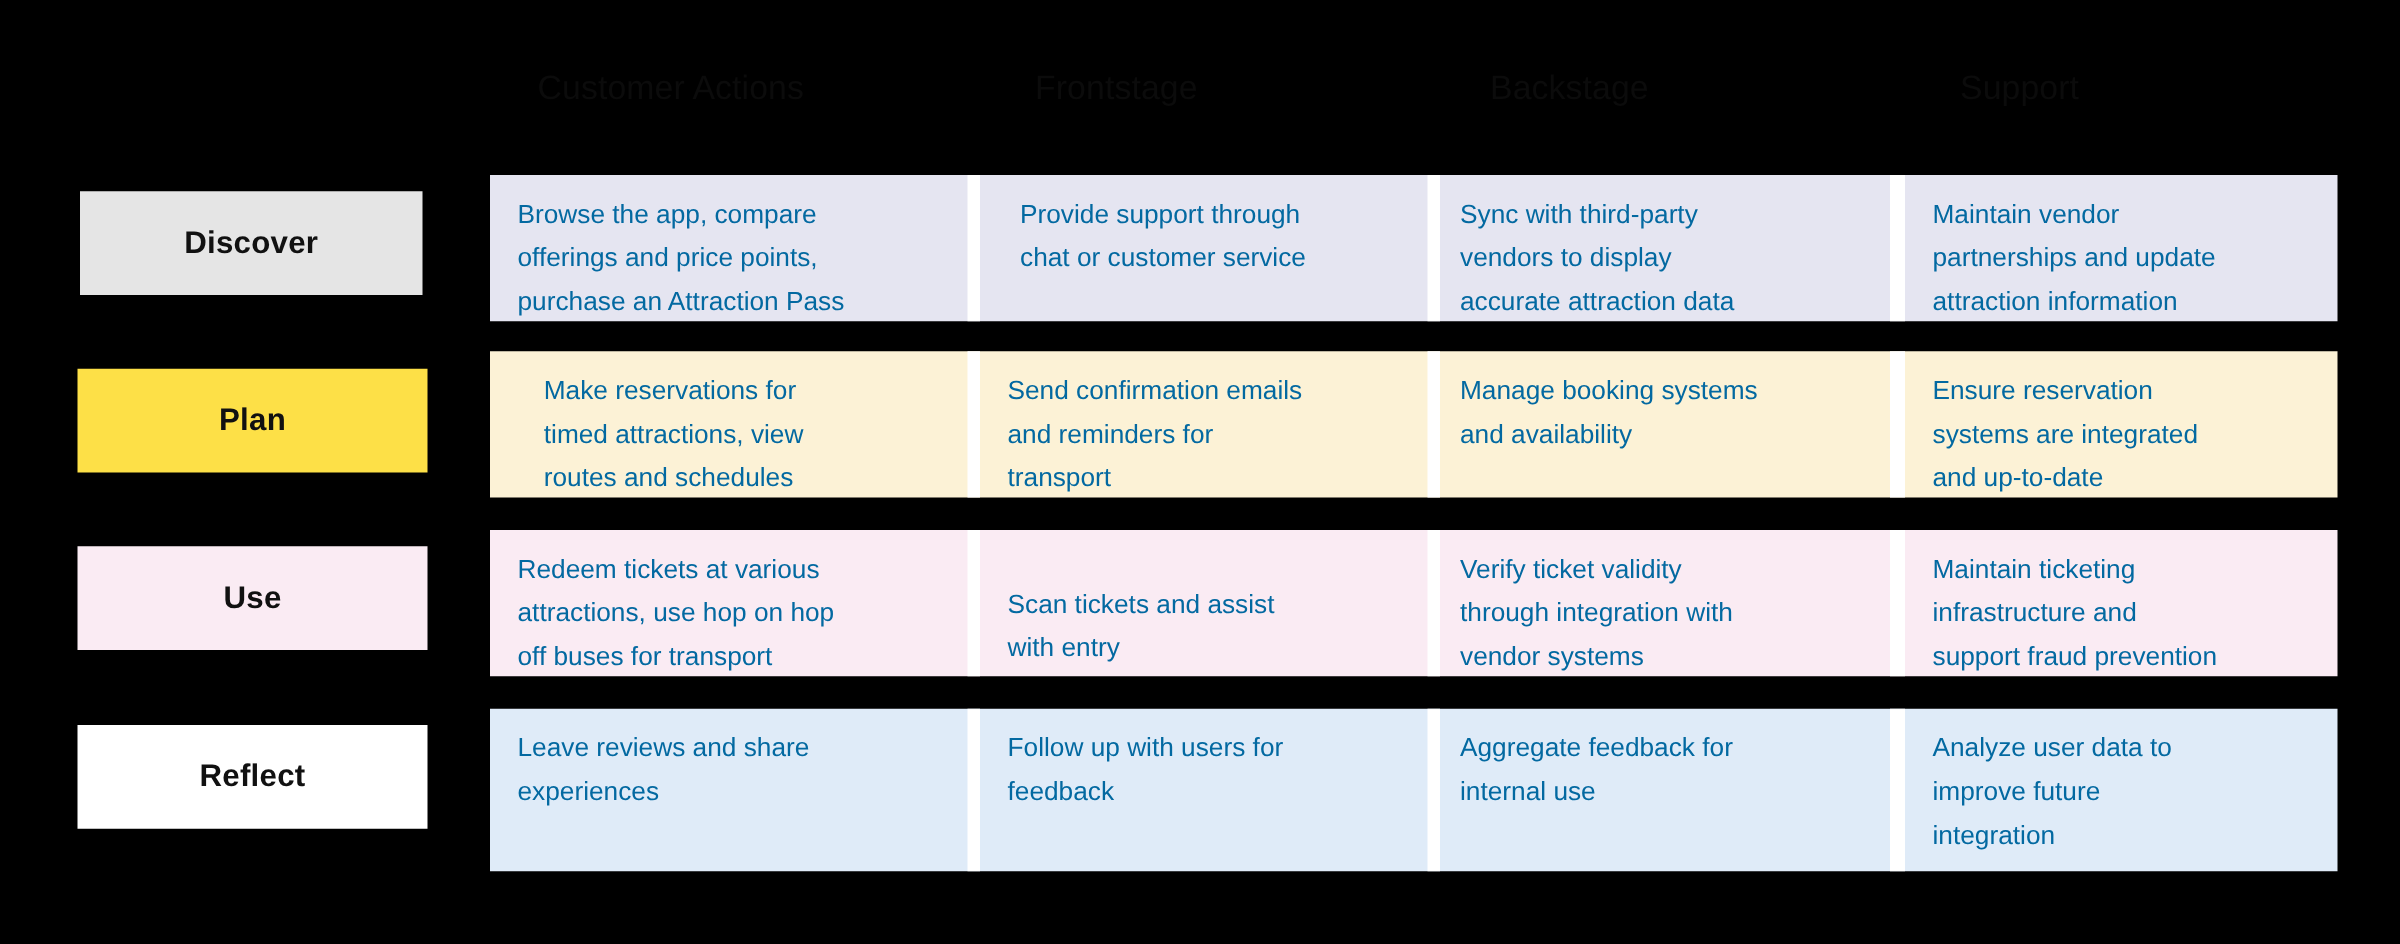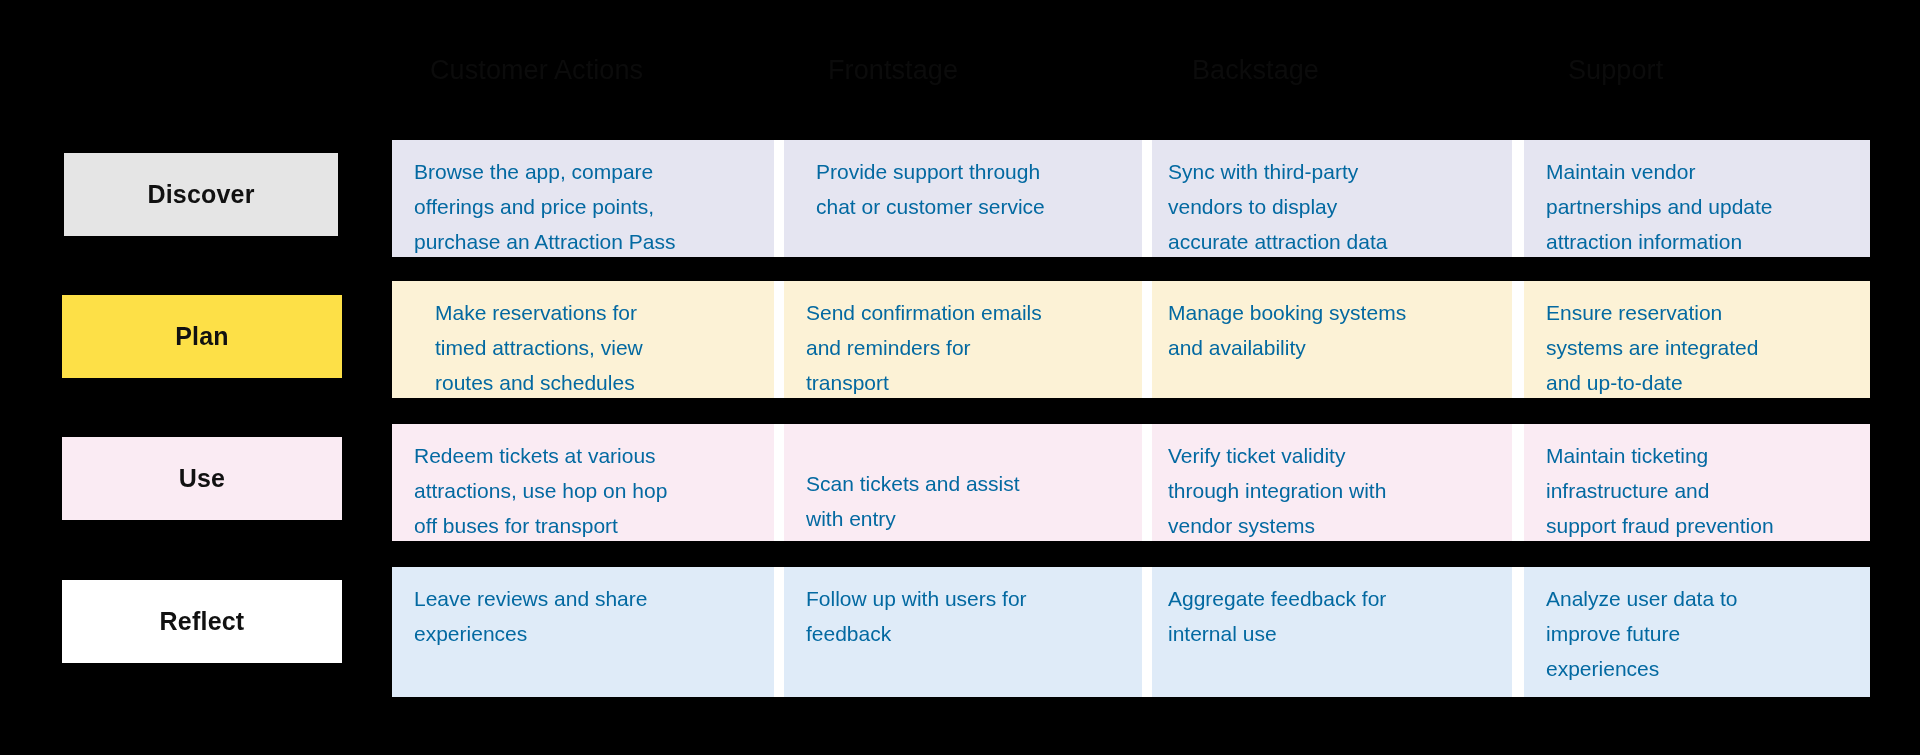--- a/index.html
+++ b/index.html
@@ -100,17 +100,17 @@
     <div style="position: absolute; left: 392px; top: 567px; width: 1478px; height: 130px; background: rgb(223, 235, 248);"></div>
     <div class="row-label" style="left: 62px; top: 580px; width: 280px; height: 83px; background: #ffffff;">Reflect</div>
     <div class="cell" style="left: 392px; top: 567px; width: 382px; height: 130px;">Leave reviews and share
 experiences</div>
     <div class="cell" style="left: 784px; top: 567px; width: 370px; height: 130px;">Follow up with users for
 feedback</div>
     <div class="cell" style="left: 1146px; top: 567px; width: 370px; height: 130px;">Aggregate feedback for
 internal use</div>
     <div class="cell" style="left: 1524px; top: 567px; width: 346px; height: 130px;">Analyze user data to
 improve future
-experiences</div>
+integration</div>
     <div class="gutter" style="left: 774px; top: 567px; width: 10px; height: 130px; background: rgb(255, 255, 255);"></div>
     <div class="gutter" style="left: 1142px; top: 567px; width: 10px; height: 130px; background: rgb(255, 255, 255);"></div>
     <div class="gutter" style="left: 1512px; top: 567px; width: 12px; height: 130px; background: rgb(255, 255, 255);"></div>
   </div>
 
 </body></html>

